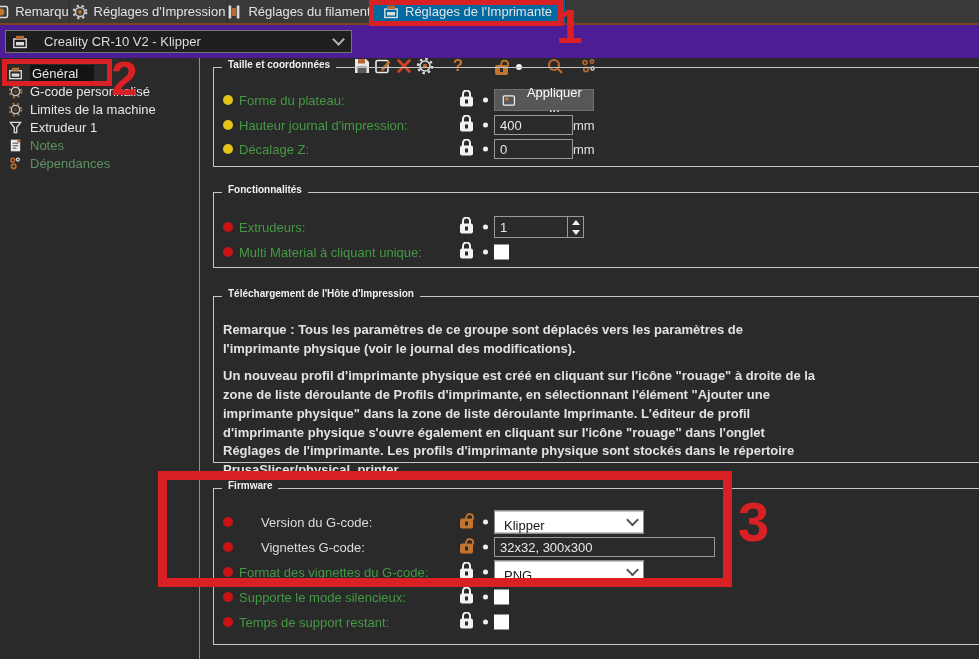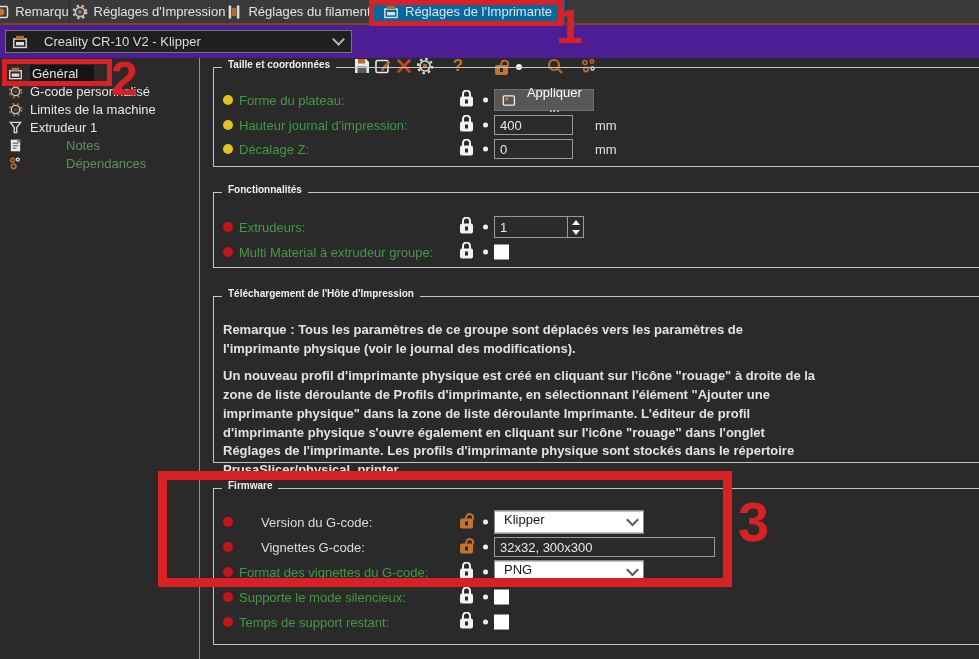--- a/index.html
+++ b/index.html
@@ -43,21 +43,21 @@
   .padlock.open .sh{border-color:#c1752f;left:4px;transform:rotate(18deg);transform-origin:bottom left;}
   .padlock.open .bd{background:#c1752f;}
 
   
   .sidebar{top:58px;left:0;width:200px;height:601px;background:#2a2a2a;
     border-right:1px solid #8f8f8f;box-sizing:border-box;padding-top:6px;}
   .sitem{display:flex;align-items:center;gap:7px;height:18px;padding-left:8px;
     font-size:13px;color:#e6e6e6;cursor:pointer;white-space:nowrap;}
   .sitem .s-ico{width:15px;height:15px;flex:0 0 15px;}
   .sitem.selected .slabel{background:#141414;padding:1px 16px 1px 2px;}
-  .sitem.dim .slabel{color:#5f9160;margin-left:36px;}
+  .sitem.dim .slabel{color:#5f9160;}
 
   
   .group{position:absolute;left:213px;width:790px;border:1px solid #c6c6c6;box-sizing:border-box;}
   .gtitle{position:absolute;top:-9px;left:8px;background:#2a2a2a;padding:0 6px;
     font-size:10px;font-weight:bold;color:#f0f0f0;}
   .row{position:absolute;left:0;right:0;height:24px;}
   .bullet{position:absolute;left:9px;top:50%;transform:translateY(-50%);
     width:10px;height:10px;border-radius:50%;}
   .bullet.yellow{background:#e3c318;}
   .bullet.red{background:#c81414;}
@@ -65,36 +65,36 @@
     font-size:13px;color:#449944;white-space:nowrap;}
   .rlabel.modified{color:#dcdcdc;margin-left:22px;}
   .rlock{position:absolute;left:246px;top:50%;transform:translateY(-50%);}
   .rdot{position:absolute;left:269px;top:50%;transform:translateY(-50%);
     width:5px;height:5px;border-radius:50%;background:#f2f2f2;}
   .rfield{position:absolute;left:280px;top:50%;transform:translateY(-50%);
     display:flex;align-items:center;}
   .text-input{background:#2b2b2b;border:1px solid #9a9a9a;color:#e8e8e8;
     height:20px;box-sizing:border-box;font-size:13px;padding:0 5px;
     font-family:"Liberation Sans","DejaVu Sans",sans-serif;}
-  .unit{margin-left:22px;font-size:13px;color:#e0e0e0;}
+  .unit{margin-left:0;font-size:13px;color:#e0e0e0;}
   .applybtn{width:100px;height:22px;background:#575757;border:1px solid #6f6f6f;
     color:#fff;font-size:13px;display:flex;align-items:center;gap:7px;
     padding:0 7px;box-sizing:border-box;cursor:pointer;}
   .spinner{display:flex;border:1px solid #9a9a9a;height:22px;box-sizing:border-box;background:#2b2b2b;}
   .spin-input{width:62px;background:#2b2b2b;border:none;color:#e8e8e8;font-size:13px;padding:0 5px;
     font-family:"Liberation Sans","DejaVu Sans",sans-serif;}
   .spin-btns{width:15px;display:flex;flex-direction:column;border-left:1px solid #9a9a9a;cursor:pointer;}
   .spin-btns div{flex:1;display:flex;align-items:center;justify-content:center;}
   .tri-up{width:0;height:0;border-left:4px solid transparent;border-right:4px solid transparent;
     border-bottom:5px solid #f0f0f0;}
   .tri-dn{width:0;height:0;border-left:4px solid transparent;border-right:4px solid transparent;
     border-top:5px solid #f0f0f0;}
   .cbx{width:15px;height:15px;background:#ffffff;cursor:pointer;}
   .wselect{width:150px;height:23px;background:#ffffff;border:1px solid #8a8a8a;
-    box-sizing:border-box;display:flex;align-items:flex-start;cursor:pointer;}
+    box-sizing:border-box;display:flex;align-items:flex-end;cursor:pointer;}
   .wselect .txt{flex:1;padding-left:9px;font-size:13px;color:#161616;}
   .wselect .chevzone{width:22px;height:100%;display:flex;align-items:center;justify-content:center;}
   .wselect .chev{border-color:#555;}
   .para{position:absolute;left:9px;width:598px;font-size:13px;line-height:1.45;color:#e2e2e2;font-weight:bold;}
 
   
   .ann-box{position:absolute;border-style:solid;border-color:#d92025;z-index:40;pointer-events:none;}
   .ann-num{position:absolute;color:#d92025;font-weight:bold;z-index:41;line-height:1;pointer-events:none;}
 </style>
 </head>
@@ -290,21 +290,21 @@
             <div>
               <span class="tri-dn"></span>
             </div>
           </span>
       </span>
     </span>
   </div>
 
   <div class="row" style="top:47px">
     <span class="bullet red"></span>
-    <span class="rlabel">Multi Material à extrudeur groupe:</span>
+    <span class="rlabel">Multi Material à cliquant unique:</span>
     <span class="rlock"><span class="padlock"><span class="sh"></span><span class="bd"></span><span class="kh"></span></span></span>
     <span class="rdot"></span>
     <span class="rfield">
         <span class="cbx"></span>
       </span>
   </div>
 </div>
 
 <div class="group" style="top:296px;height:167px">
   <div class="gtitle">Téléchargement de l'Hôte d'Impression</div>

